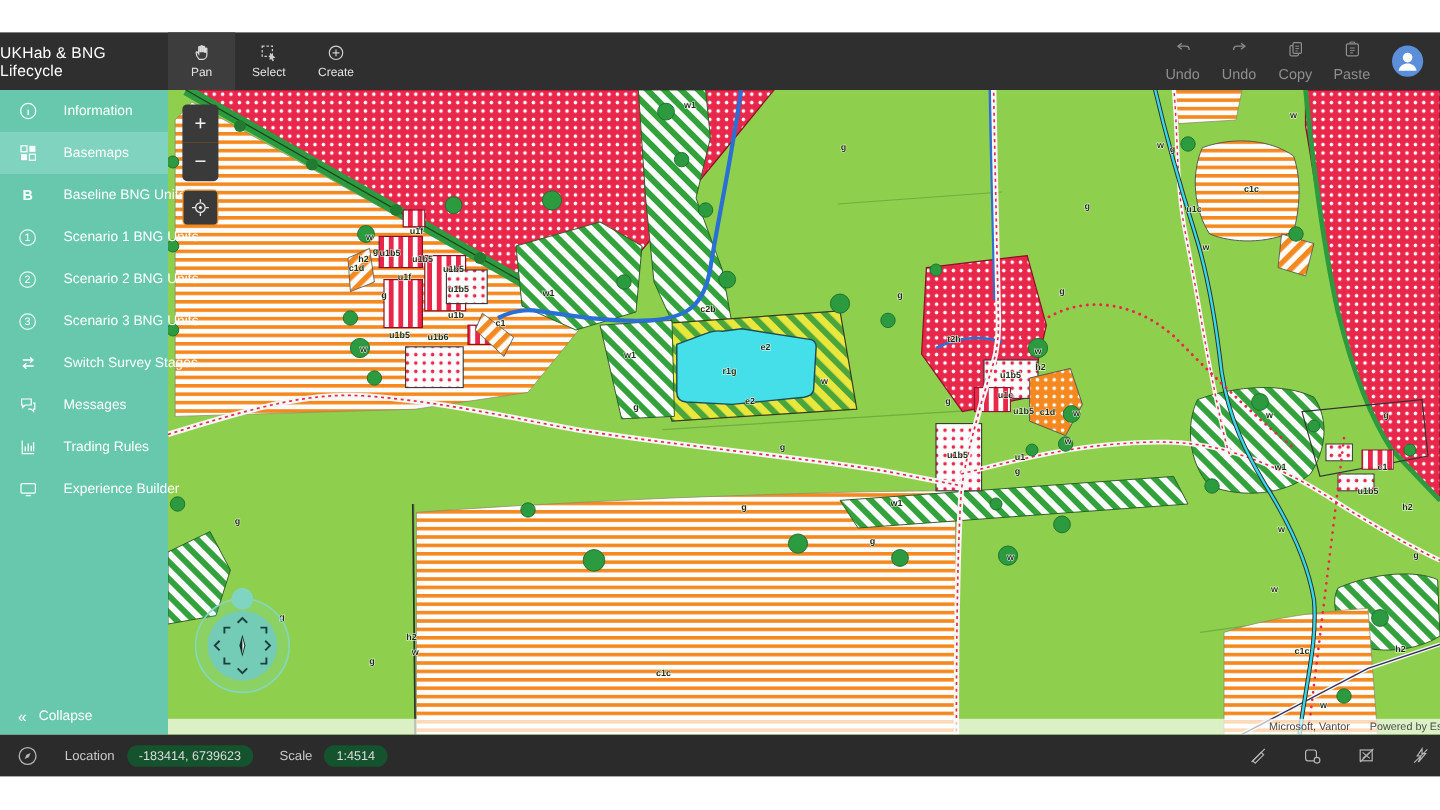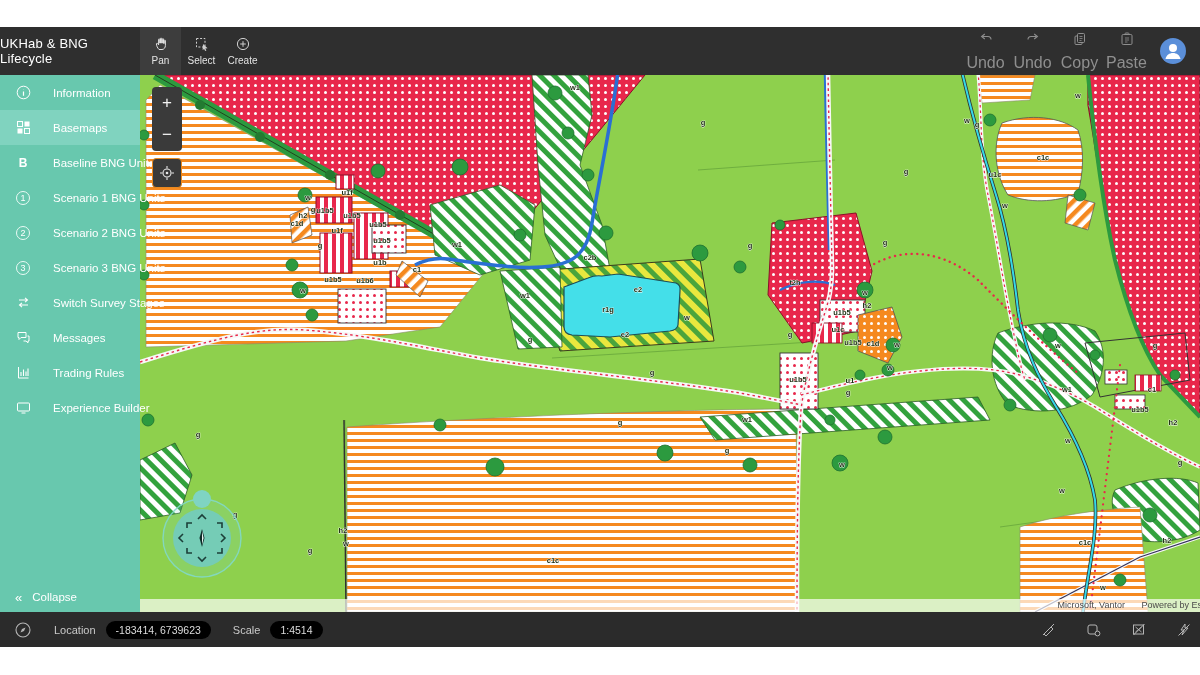--- a/index.html
+++ b/index.html
@@ -4,27 +4,27 @@
 <style>
   * { margin:0; padding:0; box-sizing:border-box; }
   html,body { width:1200px; height:675px; background:#ffffff; overflow:hidden;
               font-family:"Liberation Sans", sans-serif; }
   .app { position:absolute; top:27px; left:0; width:1200px; height:620px; }
 
   
   .topbar { position:relative; height:48px; background:#2f2f2f; display:flex; align-items:stretch; }
   .app-title { width:140px; display:flex; align-items:center; 
                color:#fff; font-size:13px; letter-spacing:.2px; }
-  .tool { width:41px; display:flex; flex-direction:column; align-items:center; justify-content:center;
+  .tool { width:56px; display:flex; flex-direction:column; align-items:center; justify-content:center;
           gap:3px; color:#e3e3e3; font-size:10px; cursor:pointer; }
   .tool.active { background:#3d3d3d; }
   .tool svg { display:block; }
   .top-actions { margin-left:auto; display:flex; align-items:center; padding-right:8px; }
   .action { width:47px; display:flex; flex-direction:column; align-items:center; justify-content:center;
-            gap:3px; color:#8f8f8f; font-size:16px; }
+            gap:3px; color:#8f8f8f; font-size:12px; }
   .avatar { width:26px; height:26px; border-radius:50%; background:#5b8fd9; margin:0 6px 0 10px;
             display:flex; align-items:center; justify-content:center; }
 
   
   .main { position:relative; height:537px; display:flex; }
   .sidebar { width:140px; background:#68c8ae; position:relative; flex:none; z-index:5; }
   .side-item { height:35px; display:flex; align-items:center; gap:22px; padding-left:15px;
                color:#ffffff; font-size:11.5px; cursor:pointer; white-space:nowrap; }
   .side-item.active { background:#80d3bf; }
   .side-item .ic { width:16px; height:16px; flex:none; display:flex; align-items:center; justify-content:center; }
@@ -49,21 +49,21 @@
   .compass-widget { position:absolute; left:14px; top:403px; z-index:6; cursor:pointer; }
   .attribution { position:absolute; left:0; right:0; bottom:0; height:13px;
                  background:rgba(255,255,255,.68); overflow:hidden; z-index:4;
                  font-size:9px; color:#4b4b4b; text-align:right; line-height:13px; }
   .attribution .inner { position:relative; right:-7px; white-space:nowrap; }
   .attribution .pow { margin-left:14px; }
 
   
   .statusbar { height:35px; background:#2b2b2b; display:flex; align-items:center;
                padding:0 16px 0 14px; color:#c9c9c9; font-size:11px; }
-  .pill { background:#000000; color:#dcdcdc; border-radius:10px; padding:3px 10px; font-size:10.5px;text-align:center; }
+  .pill { background:#14532d; color:#dcdcdc; border-radius:10px; padding:3px 10px; font-size:10.5px;text-align:center; }
   .sb-label { margin:0 10px 0 22px; }
   .sb-icons { margin-left:auto; display:flex; align-items:center; gap:30px; }
   .sb-icons .sbi:last-child { margin-right:-7px; }
 </style>
 </head>
 <body>
 
 <div class="app">
 
   <div class="topbar">

